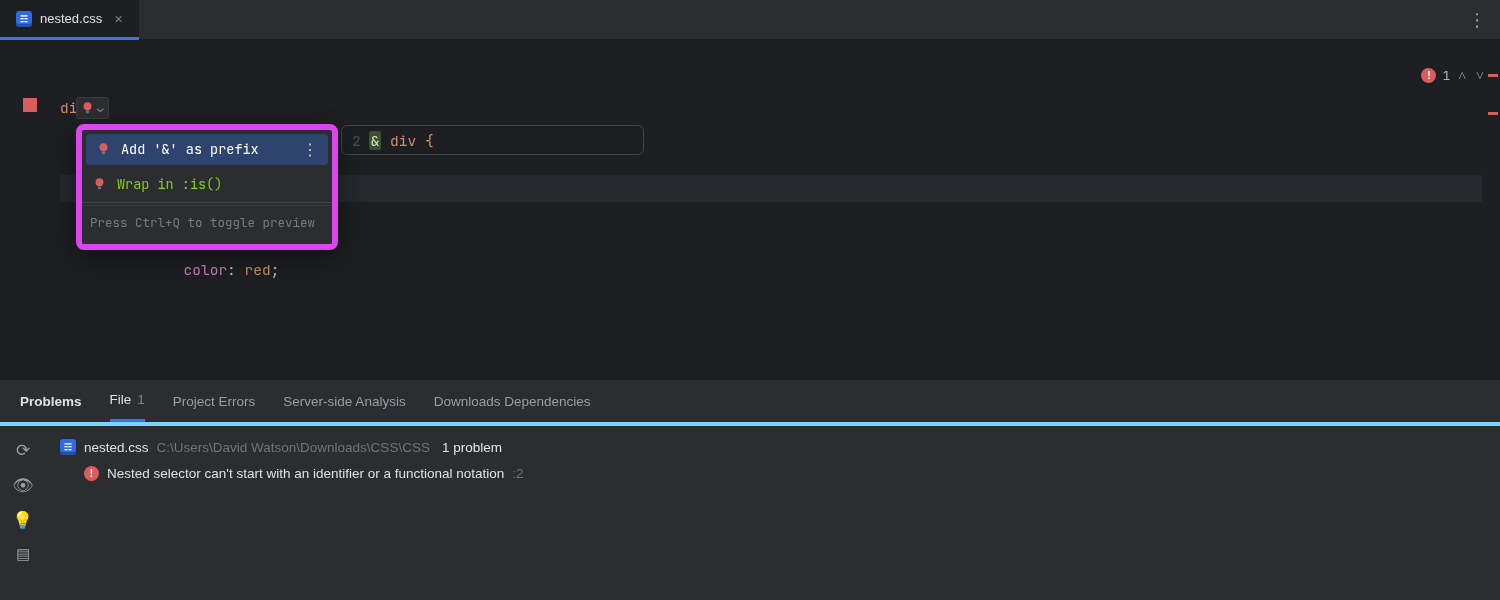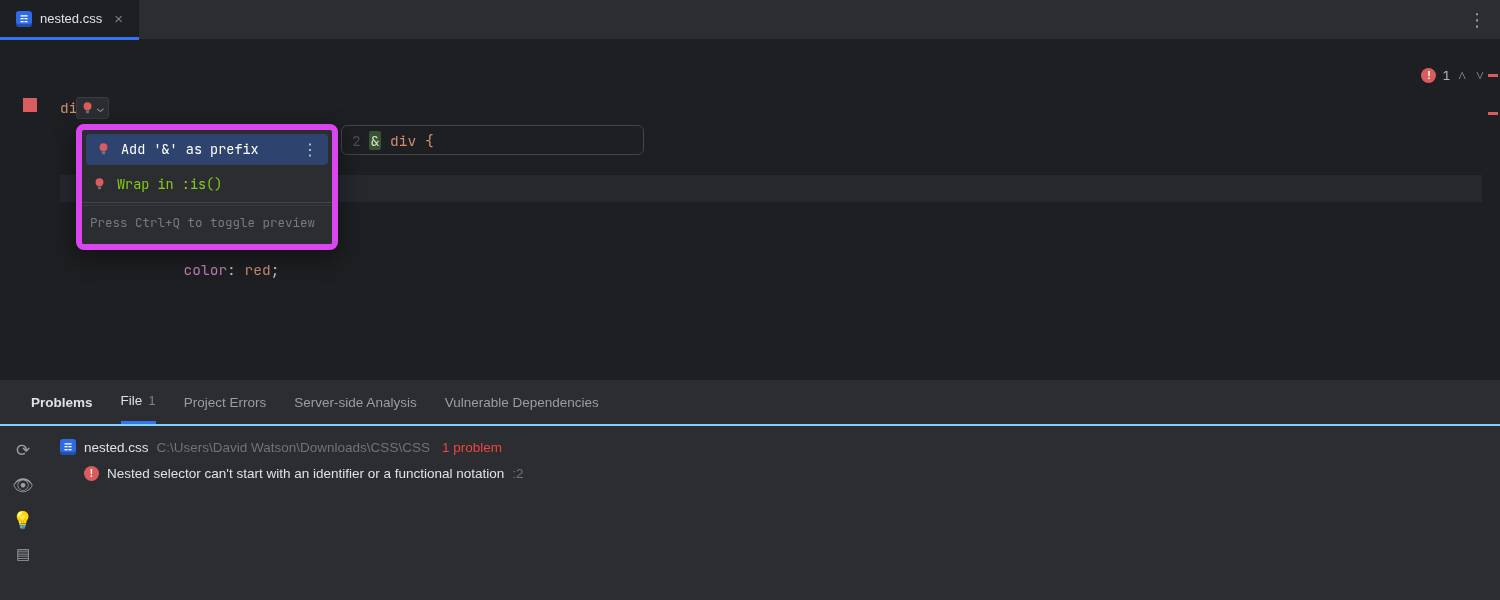--- a/index.html
+++ b/index.html
@@ -47,32 +47,32 @@
   .lbl { color: #84cc16; font-size: 13.5px; }
   .ai-icon { width: 15px; height: 15px; }
 
   
   .preview { position: absolute; left: 341px; top: 85px; width: 303px; height: 30px; background: #1e1f22; border: 1px solid #43454a; border-radius: 6px; display: flex; align-items: center; font-family: "JetBrains Mono", Consolas, monospace; font-size: 14.5px; padding: 0 10px; gap: 8px; }
   .preview .ln { color: #4b4e55; }
   .hl-amp { background: #3a5134; color: #cfe0c3; padding: 0 2px; border-radius: 2px; }
 
   
   .bottom { height: 221px; background: #2b2d30; border-top: 1px solid #1e1f22; display: flex; flex-direction: column; }
-  .bottom-tabs { height: 46px; display: flex; align-items: center; gap: 28px; padding: 0 31px; border-bottom: 2px solid #7dd3fc; }
+  .bottom-tabs { height: 46px; display: flex; align-items: center; gap: 28px; padding: 0 20px; border-bottom: 4px solid #7dd3fc; }
   .bt { color: #9a9da3; font-size: 13.5px; cursor: pointer; display: flex; gap: 6px; align-items: center; height: 100%; }
   .bt.active { color: #dfe1e5; font-weight: 600; }
   .bt.sub-active { border-bottom: 3px solid #3574f0; color: #dfe1e5; }
   .bt .badge { color: #7d7f85; }
   .bottom-body { flex: 1; display: flex; }
   .tool-col { width: 46px; display: flex; flex-direction: column; align-items: center; gap: 14px; padding-top: 14px; }
   .tool-col span { cursor: pointer; color: #9aa0a6; font-size: 17px; }
   .prob-list { flex: 1; padding: 10px 14px 10px 14px; font-size: 13.5px; }
   .file-row { display: flex; align-items: center; gap: 8px; height: 22px; }
   .file-path { color: #6f737a; }
-  .file-problem-count { color: #ef4444; margin-left: 4px; }
+  .file-problem-count { color: #e5e5e5; margin-left: 4px; }
   .issue-row { display: flex; align-items: center; gap: 8px; margin-top: 8px; padding-left: 24px; }
   .issue-text { color: #dfe1e5; }
   .issue-line { color: #6f737a; }
 
   
   .css-badge { width: 16px; height: 16px; background: #2e6be6; border-radius: 3px; display: inline-flex; align-items: center; justify-content: center; color: #fff; font-size: 9px; font-weight: 700; box-shadow: inset 0 -3px 0 rgba(0,0,0,.25); }
   .bulb-red { width: 15px; height: 15px; }
   .err-circle { width: 15px; height: 15px; border-radius: 50%; background: #db5c5c; display: inline-flex; align-items: center; justify-content: center; color: #fff; font-size: 10px; font-weight: 900; }
 </style>
 </head>
@@ -158,21 +158,21 @@
         <span>File</span>
         <span class="badge">1</span>
       </div>
     <div class="bt">
         <span>Project Errors</span>
       </div>
     <div class="bt">
         <span>Server-side Analysis</span>
       </div>
     <div class="bt">
-        <span>Vulnerable Dependencies</span>
+        <span>Downloads Dependencies</span>
       </div>
   </div>
   <div class="bottom-body">
     <div class="tool-col">
       <span>⟳</span>
       <span>👁</span>
       <span style="color:#6f737a">💡</span>
       <span style="font-size:15px">▤</span>
     </div>
     <div class="prob-list">

